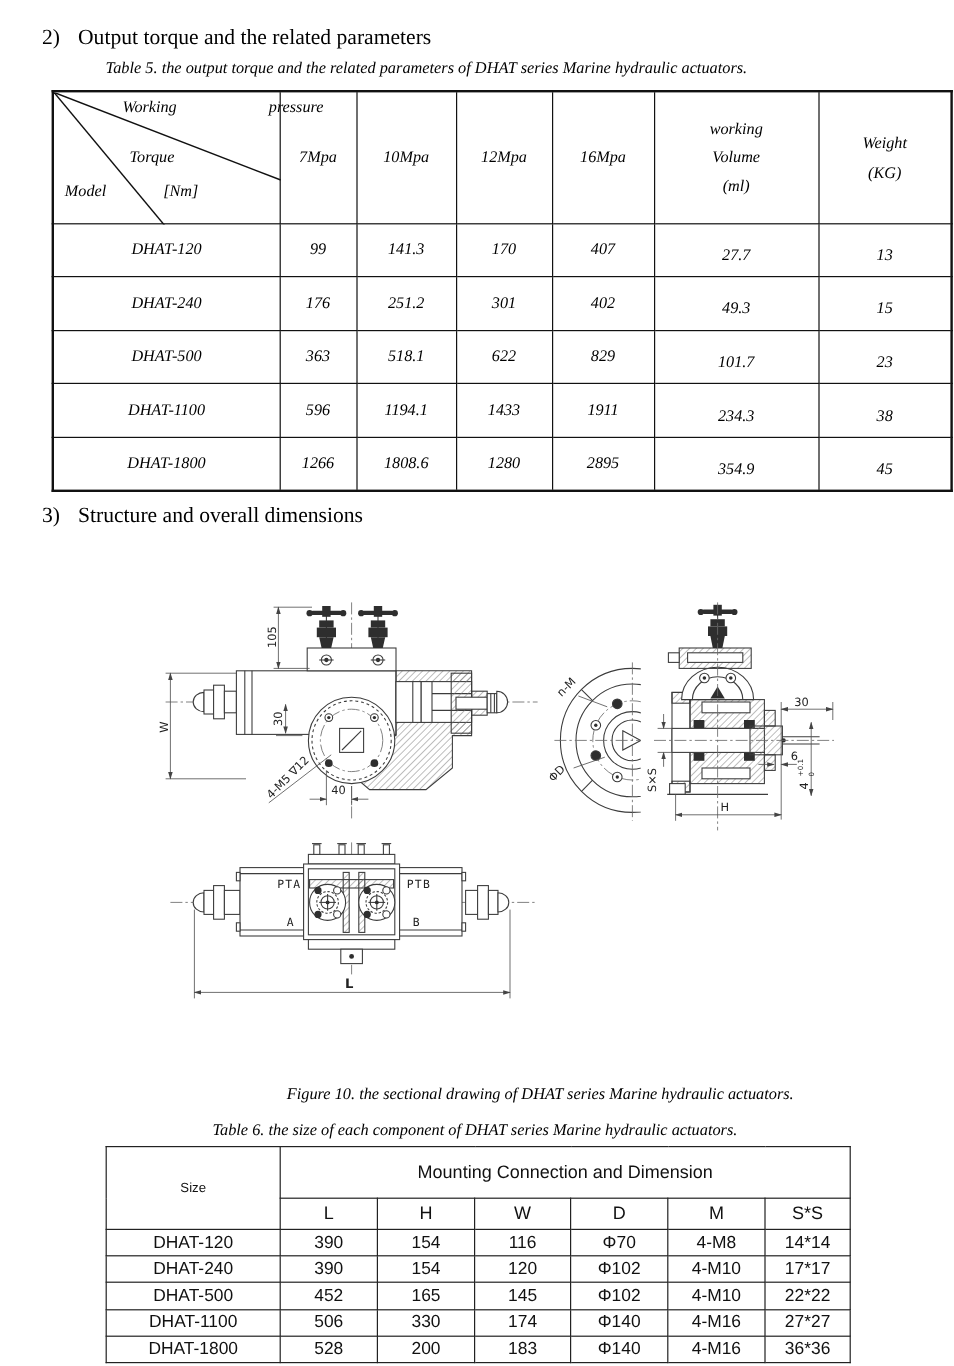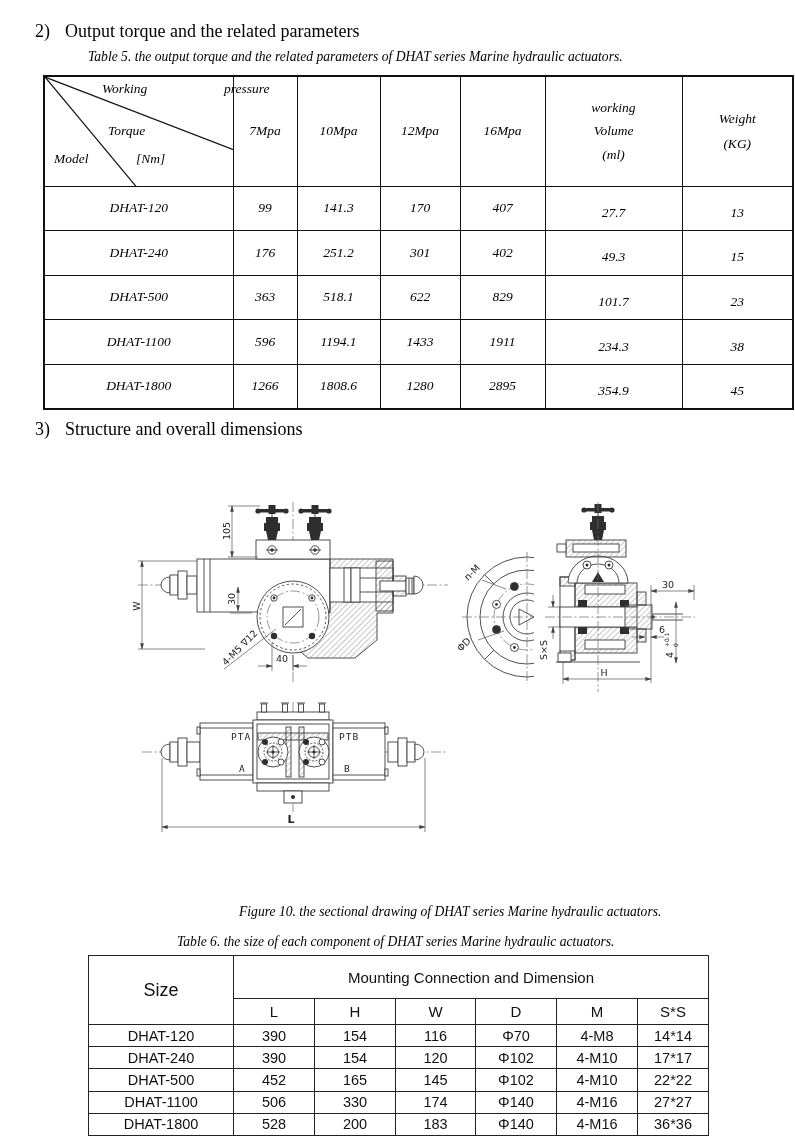--- a/index.html
+++ b/index.html
@@ -24,21 +24,21 @@
   .c-nm{left:91px;top:74px;}
   .volhead div{line-height:1.75;font-size:13.5px;}
   .wthead div{line-height:1.9;font-size:13.5px;}
   
   #t6{position:absolute;left:88px;top:955px;border-collapse:collapse;table-layout:fixed;
       font-family:"Liberation Sans",sans-serif;border:1.6px solid #222;}
   #t6 td{border:1.2px solid #222;text-align:center;vertical-align:middle;font-size:14.5px;padding:0;color:#111;}
   #t6 .grp{font-size:15px;height:42px;}
   #t6 .sub{height:25px;font-size:15px;}
   #t6 tr.dr{height:22.2px;}
-  #t6 .sizecell{font-size:18px;margin-left:36px;}
+  #t6 .sizecell{font-size:11px;margin-left:36px;}
   
   #draw{position:absolute;left:0;top:480px;}
   .ln{fill:none;stroke:#3c3c3c;stroke-width:0.9;}
   .lnw{fill:#fff;stroke:#3c3c3c;stroke-width:0.9;}
   .hat{fill:url(#h1);stroke:#3c3c3c;stroke-width:0.9;}
   .cl{fill:none;stroke:#6a6a6a;stroke-width:0.7;stroke-dasharray:10 2.5 2 2.5;}
   .dim{fill:none;stroke:#555;stroke-width:0.7;}
   .dk{fill:#2e2e2e;stroke:none;}
   .dt{font-family:"DejaVu Sans",sans-serif;font-size:9.5px;fill:#222;}
   .dts{font-family:"DejaVu Sans",sans-serif;font-size:6px;fill:#222;}

